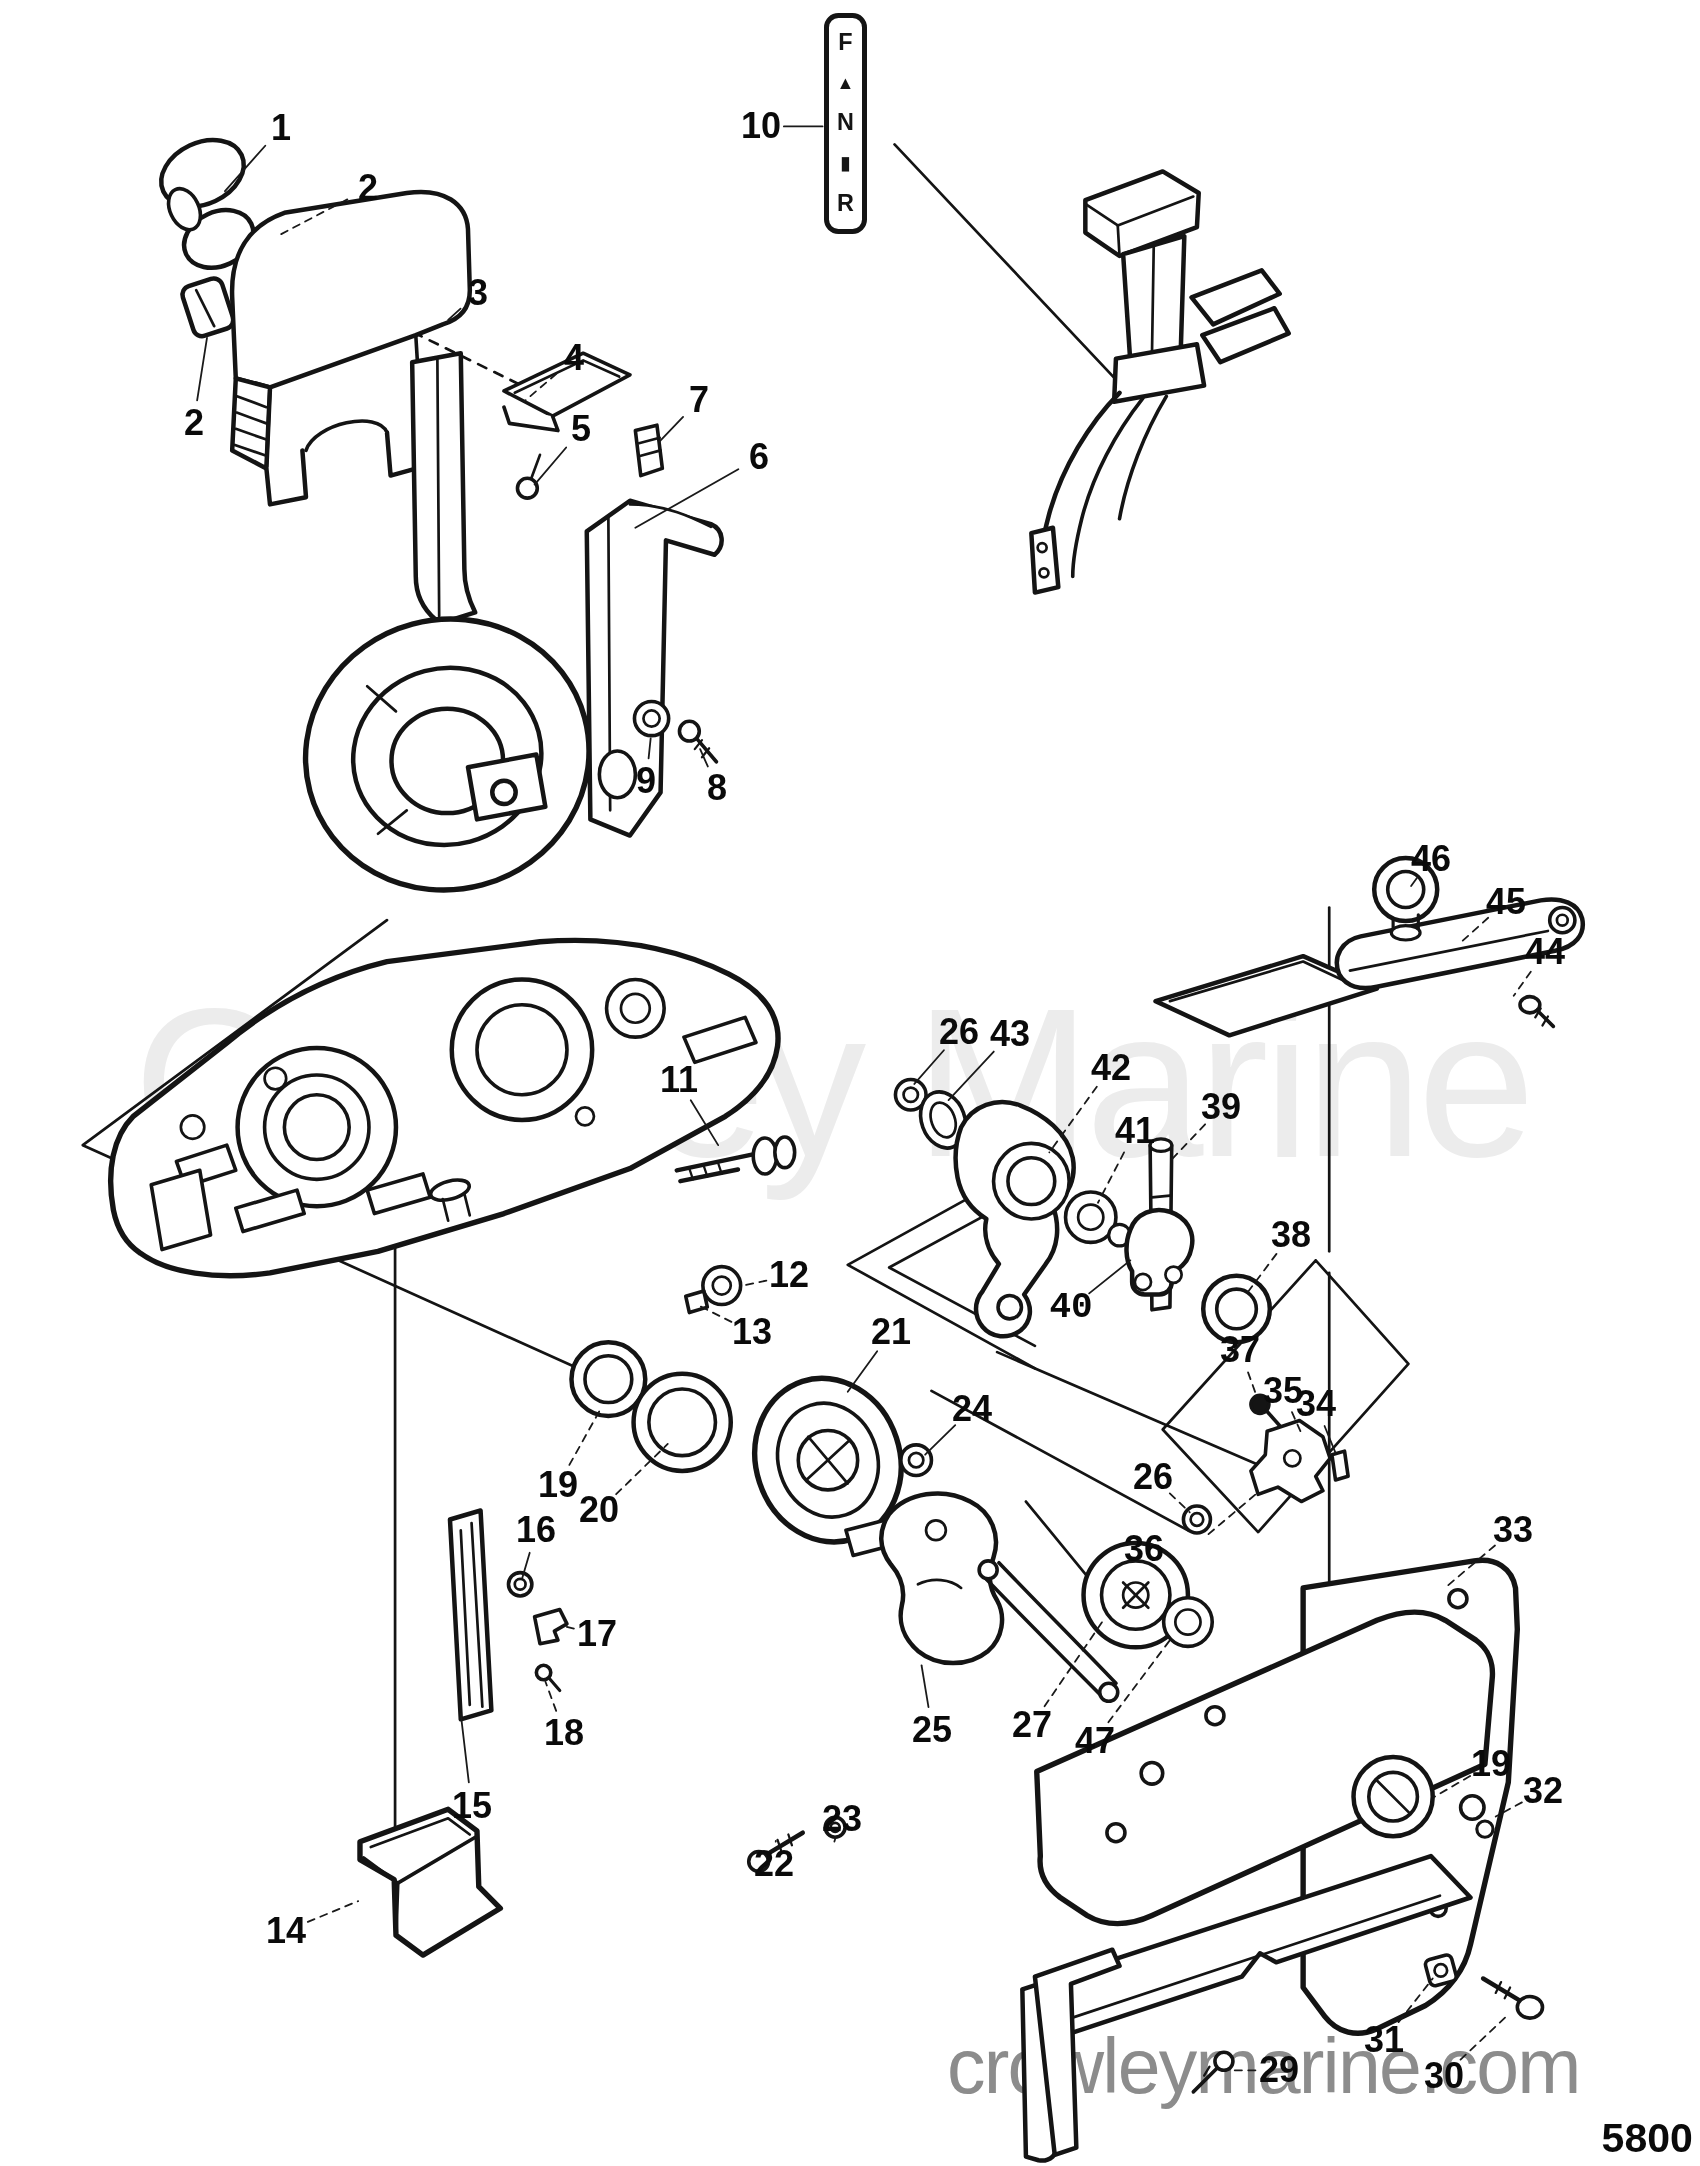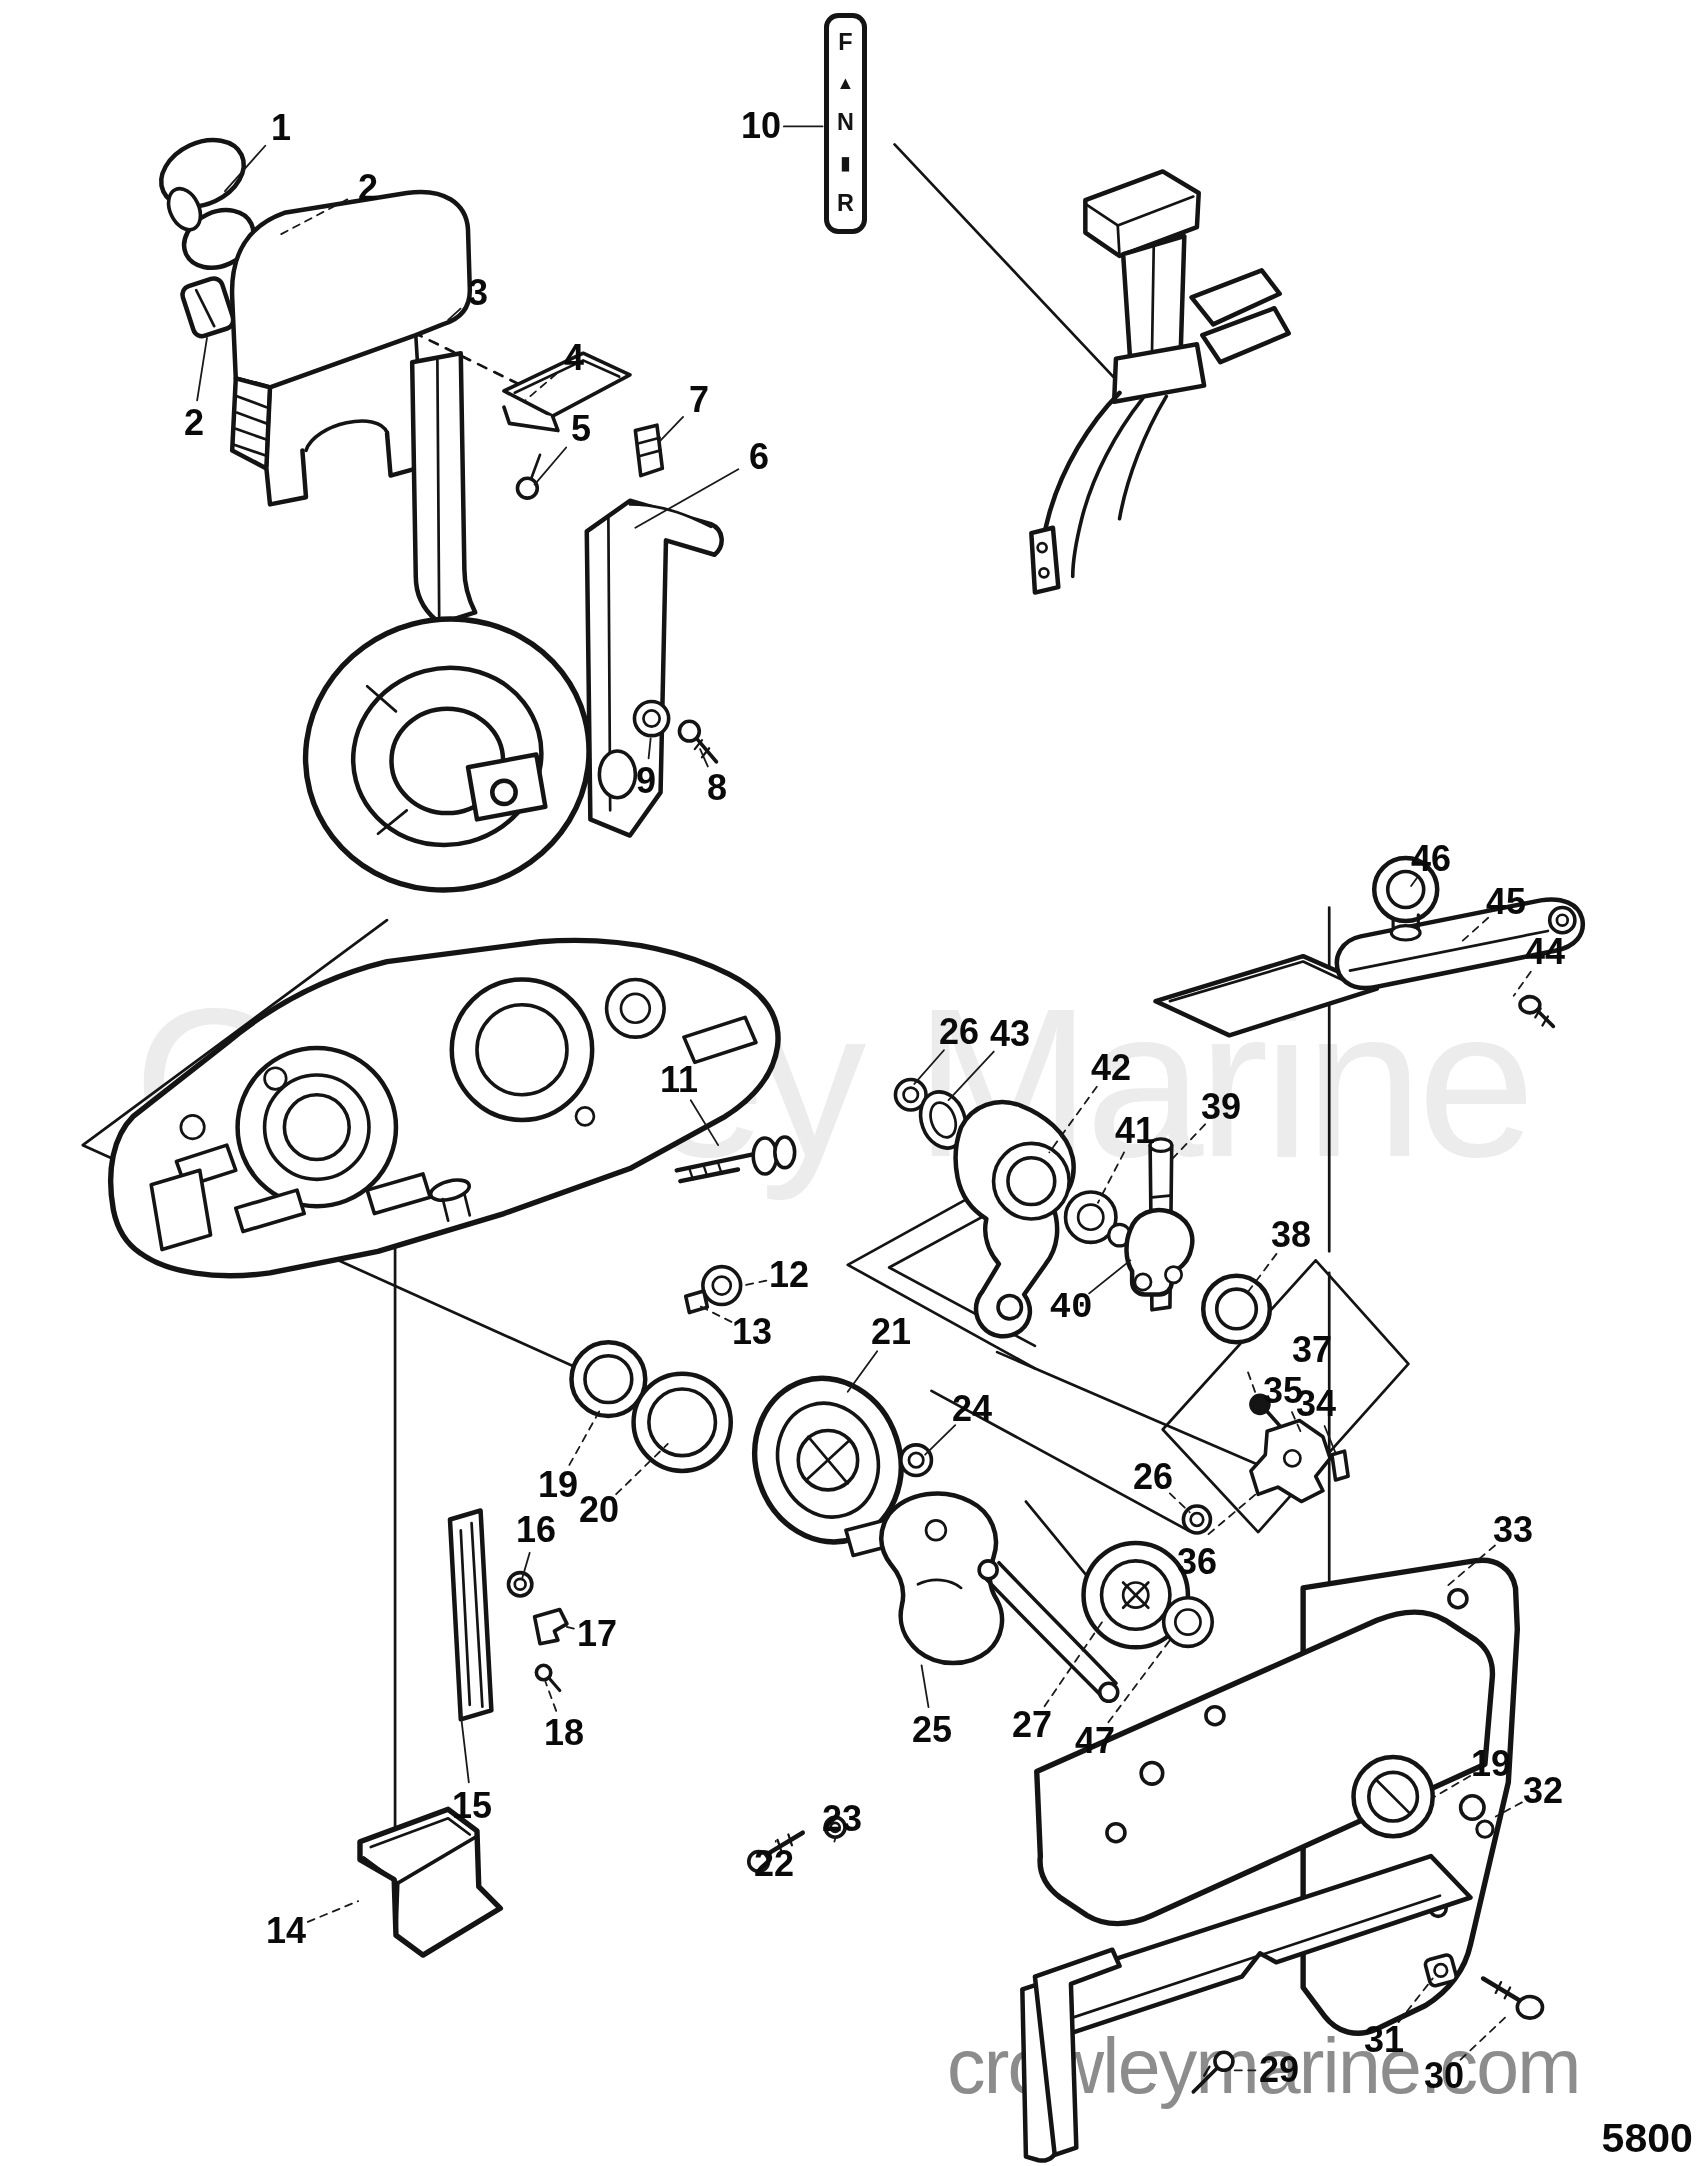--- a/index.html
+++ b/index.html
@@ -389,25 +389,25 @@
       <span class="callout" style="left: 842px; top: 1819px;">23</span>
       <span class="callout" style="left: 972px; top: 1409px;">24</span>
       <span class="callout" style="left: 932px; top: 1730px;">25</span>
       <span class="callout" style="left: 959px; top: 1032px;">26</span>
       <span class="callout" style="left: 1010px; top: 1034px;">43</span>
       <span class="callout" style="left: 1111px; top: 1068px;">42</span>
       <span class="callout" style="left: 1135px; top: 1131px;">41</span>
       <span class="callout" style="left: 1221px; top: 1107px;">39</span>
       <span class="callout" style="left: 1071px; top: 1308px; font-family: Liberation Mono, monospace;">40</span>
       <span class="callout" style="left: 1291px; top: 1235px;">38</span>
-      <span class="callout" style="left: 1312px; top: 1350px;">37</span>
+      <span class="callout" style="left: 1240px; top: 1350px;">37</span>
       <span class="callout" style="left: 1283px; top: 1391px;">35</span>
       <span class="callout" style="left: 1316px; top: 1404px;">34</span>
       <span class="callout" style="left: 1153px; top: 1477px;">26</span>
-      <span class="callout" style="left: 1197px; top: 1549px; margin-top: 13px;">36</span>
+      <span class="callout" style="left: 1144px; top: 1549px;">36</span>
       <span class="callout" style="left: 1032px; top: 1725px;">27</span>
       <span class="callout" style="left: 1095px; top: 1741px;">47</span>
       <span class="callout" style="left: 1513px; top: 1530px;">33</span>
       <span class="callout" style="left: 1431px; top: 859px;">46</span>
       <span class="callout" style="left: 1506px; top: 902px;">45</span>
       <span class="callout" style="left: 1545px; top: 952px;">44</span>
       <span class="callout" style="left: 1491px; top: 1764px;">19</span>
       <span class="callout" style="left: 1543px; top: 1791px;">32</span>
       <span class="callout" style="left: 1384px; top: 2040px;">31</span>
       <span class="callout" style="left: 1444px; top: 2076px;">30</span>

